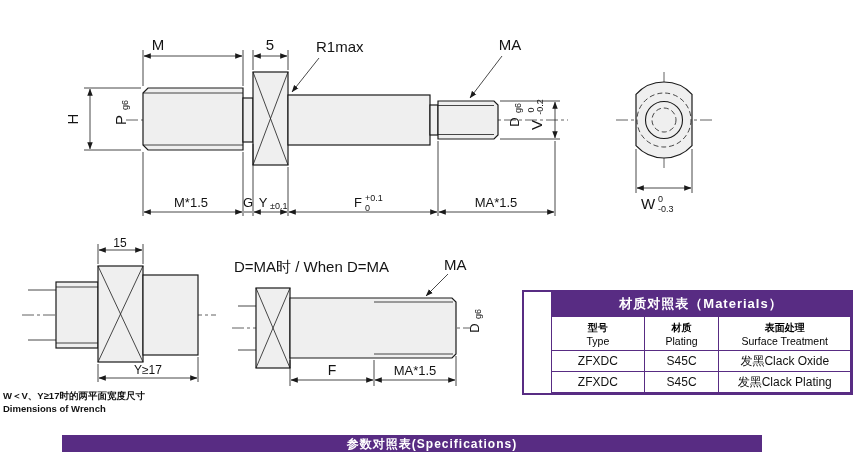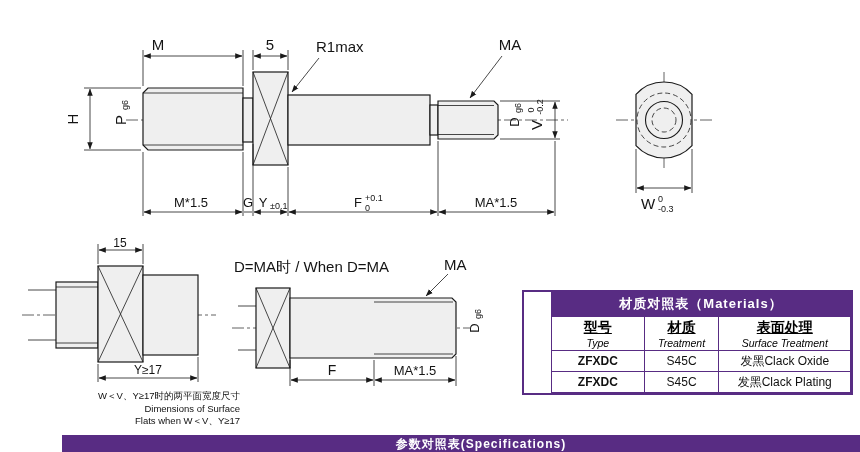--- a/index.html
+++ b/index.html
@@ -16,37 +16,37 @@
   .t12 { font-size:12px; }
   .t9  { font-size:9px;  }
   .part rect, .part polygon, .part path { fill:#efefef; stroke:#1a1a1a; stroke-width:1.2; }
   .part line { stroke:#1a1a1a; stroke-width:0.8; fill:none; }
   .cl { stroke:#3a3a3a; stroke-width:0.8; stroke-dasharray:12 3 3 3; fill:none; }
   .dim line { stroke:#1a1a1a; stroke-width:0.8; }
   .dashc { fill:none; stroke:#1a1a1a; stroke-width:0.8; stroke-dasharray:5 3; }
   .solidc { fill:none; stroke:#1a1a1a; stroke-width:1.1; }
 
   
-  .wrench-caption { position:absolute; left:32px; top:390px; width:208px; text-align:right;
-                    font-size:9.5px; line-height:12.5px; color:#111; }
+  .wrench-caption { position:absolute; left:3px; top:390px; width:208px; text-align:left;
+                    font-size:9.5px; line-height:12.5px; color:#111;font-weight:bold; }
 
   
   .materials { position:absolute; left:522px; top:290px; width:331px; border:2px solid #582c83; background:#fff;padding-left:27px; }
   .mat-title { background:#582c83; color:#fff; font-size:13px; font-weight:bold; text-align:center;
                height:24px; line-height:24px; letter-spacing:1px; }
   .mat-table { width:100%; border-collapse:collapse; table-layout:fixed; }
   .mat-table th, .mat-table td { border:1px solid #582c83; text-align:center; padding:1px 2px; }
   .mat-table th { height:34px; font-weight:normal; }
-  .th-zh { font-size:14px; font-weight:bold;text-decoration:underline; }
-  .th-en { font-size:10.5px;font-style:italic; }
+  .th-zh { font-size:10px; font-weight:bold; }
+  .th-en { font-size:10.5px; }
   .mat-table td { height:21px; font-size:12px; color:#111; }
-  .type-cell { color:#cc0000; font-weight:bold; font-size:12.5px;margin-top:12px; }
-
-  
-  .spec-bar { position:absolute; left:62px; top:435px; width:798px; height:18px; background:#582c83;
+  .type-cell { color:#cc0000; font-weight:normal; font-size:12.5px;margin-top:12px; }
+
+  
+  .spec-bar { position:absolute; left:62px; top:435px; width:700px; height:18px; background:#582c83;
               color:#fff; font-size:12px; font-weight:bold; text-align:center; line-height:18px; letter-spacing:1px;padding-left:40px; }
 </style>
 </head>
 <body>
 
 <div class="canvas">
 
   <svg viewBox="0 0 590 232" style="left:28px; top:8px; width:590px; height:232px;">
     <defs>
       <marker id="arw" viewBox="0 0 10 10" refX="9.5" refY="5" markerWidth="9" markerHeight="9" orient="auto-start-reverse">
@@ -176,22 +176,21 @@
       <line x1="80" y1="126" x2="80" y2="144"></line>
       <line x1="180" y1="119" x2="180" y2="144"></line>
       <line x1="81" y1="140" x2="179" y2="140" marker-start="url(#arw)" marker-end="url(#arw)"></line>
     </g>
     <text class="t12" x="102" y="9" text-anchor="middle">15</text>
     <text class="t12" x="130" y="136" text-anchor="middle">Y≥17</text>
   </svg>
 
   <div class="wrench-caption">
     <div>W＜V、Y≥17时的两平面宽度尺寸</div>
-    <div>Dimensions of Surface</div>
-    <div>Flats when W＜V、Y≥17</div>
+    <div>Dimensions of Wrench</div>
   </div>
 
   <svg viewBox="0 0 270 150" style="left:226px; top:246px; width:270px; height:150px;">
     <text class="t15" x="8" y="26">D=MA时 / When D=MA</text>
     <text class="t15" x="218" y="24">MA</text>
     <line class="cl" x1="6" y1="82" x2="244" y2="82"></line>
     <g class="part">
       <line x1="12" y1="60" x2="30" y2="60"></line>
       <line x1="12" y1="104" x2="30" y2="104"></line>
       <rect x="30" y="42" width="34" height="80"></rect>
@@ -224,21 +223,21 @@
           <col style="width:44%">
         </colgroup>
       <thead>
         <tr>
           <th>
             <div class="th-zh">型号</div>
             <div class="th-en">Type</div>
           </th>
           <th>
             <div class="th-zh">材质</div>
-            <div class="th-en">Treatment</div>
+            <div class="th-en">Plating</div>
           </th>
           <th>
             <div class="th-zh">表面处理</div>
             <div class="th-en">Surface Treatment</div>
           </th>
         </tr>
       </thead>
       <tbody>
         <tr>
           <td class="type-cell">ZFXDC</td>

